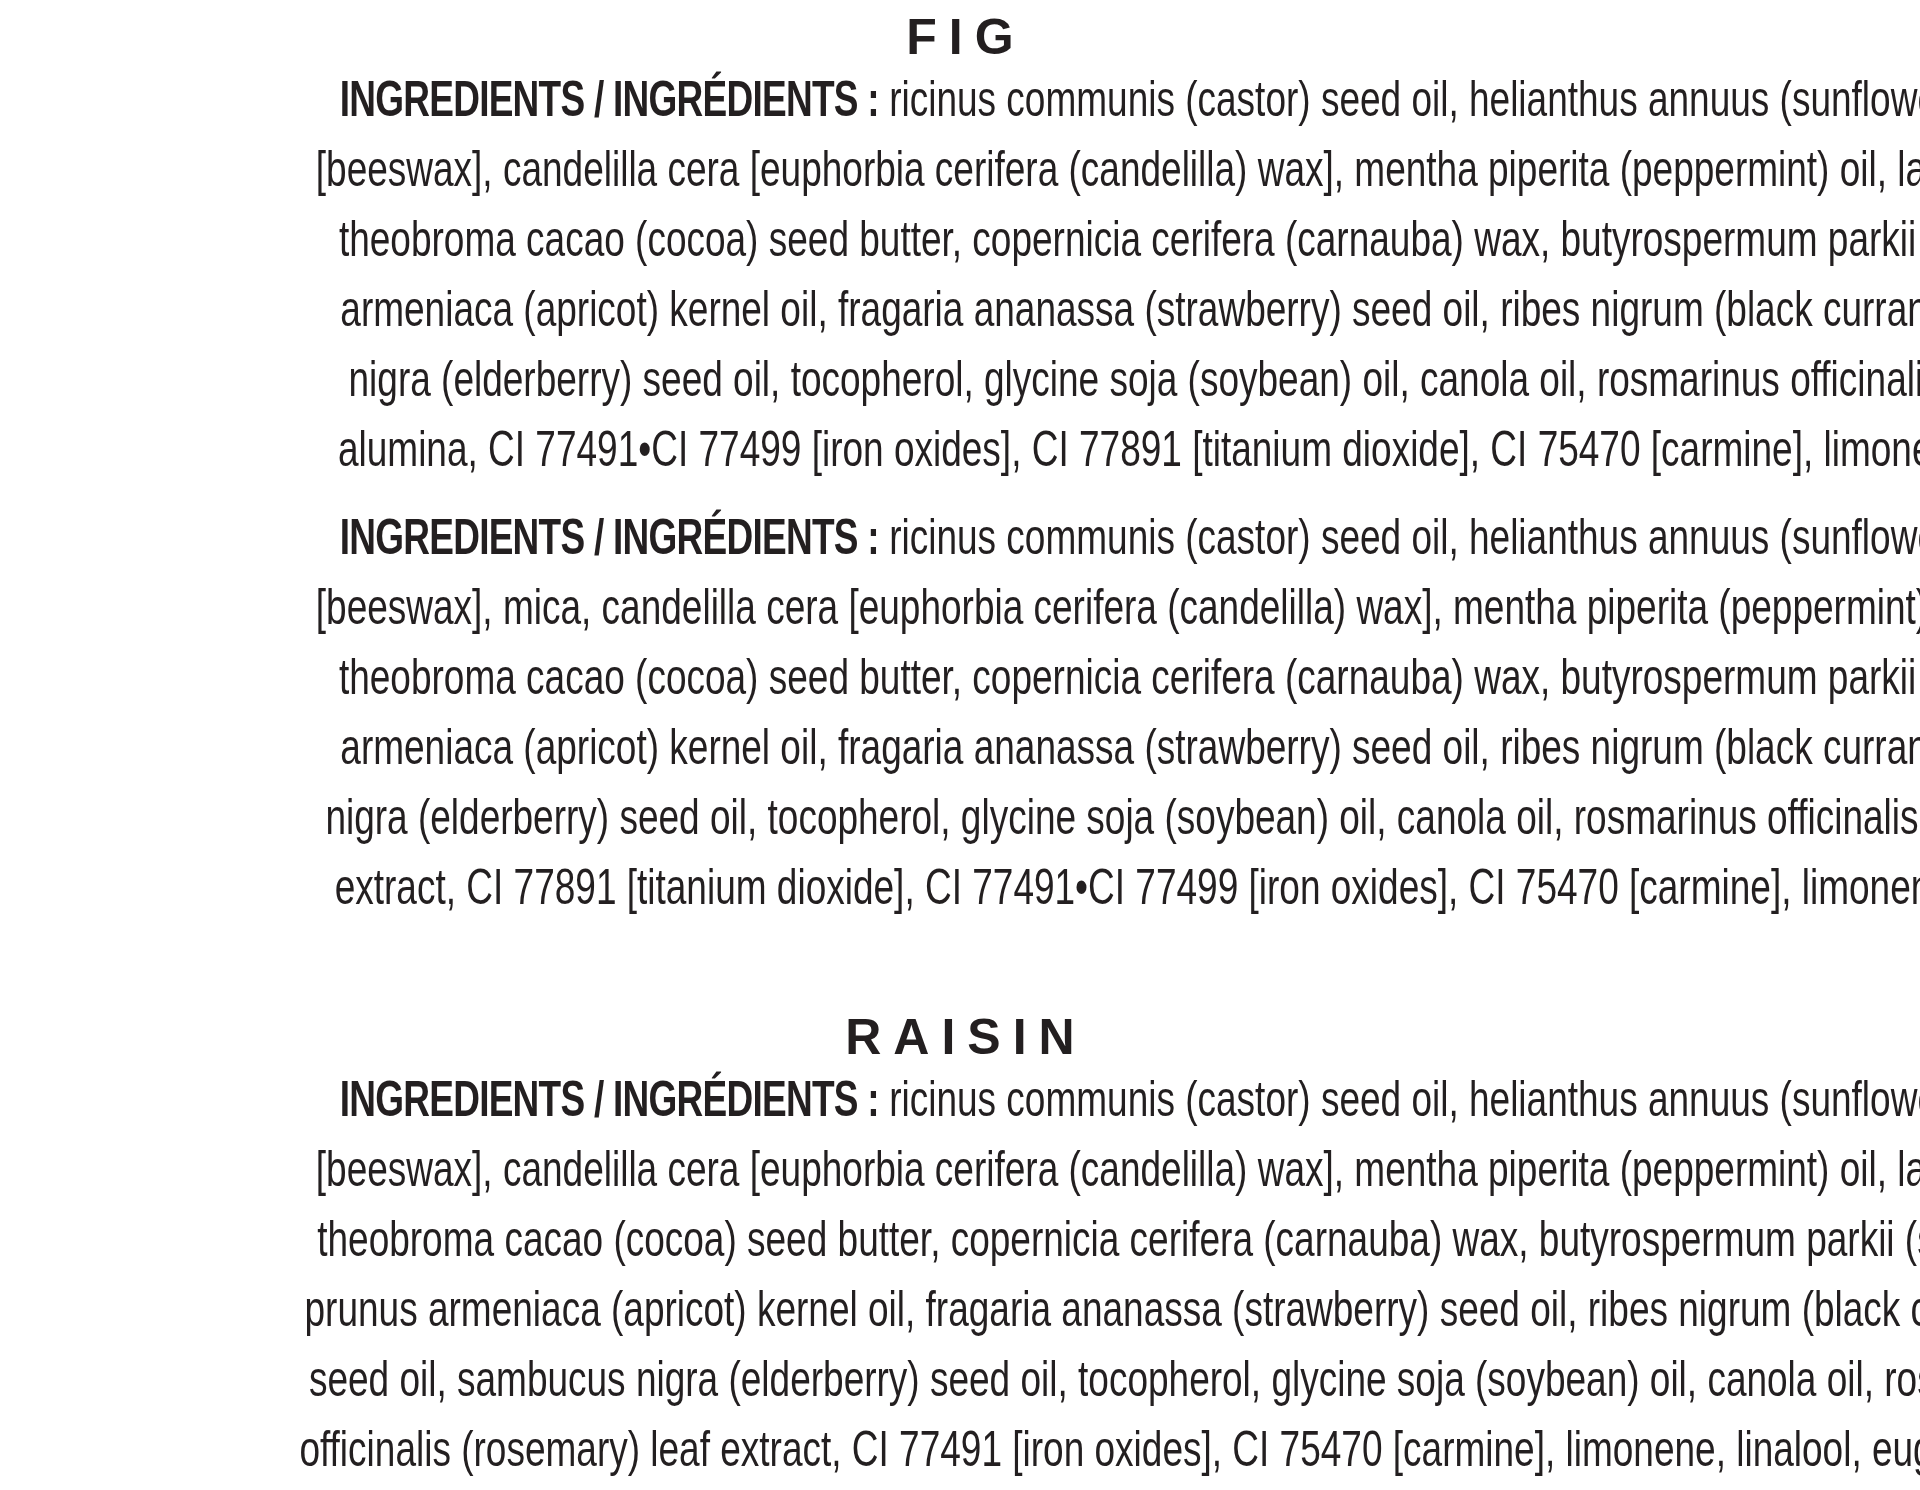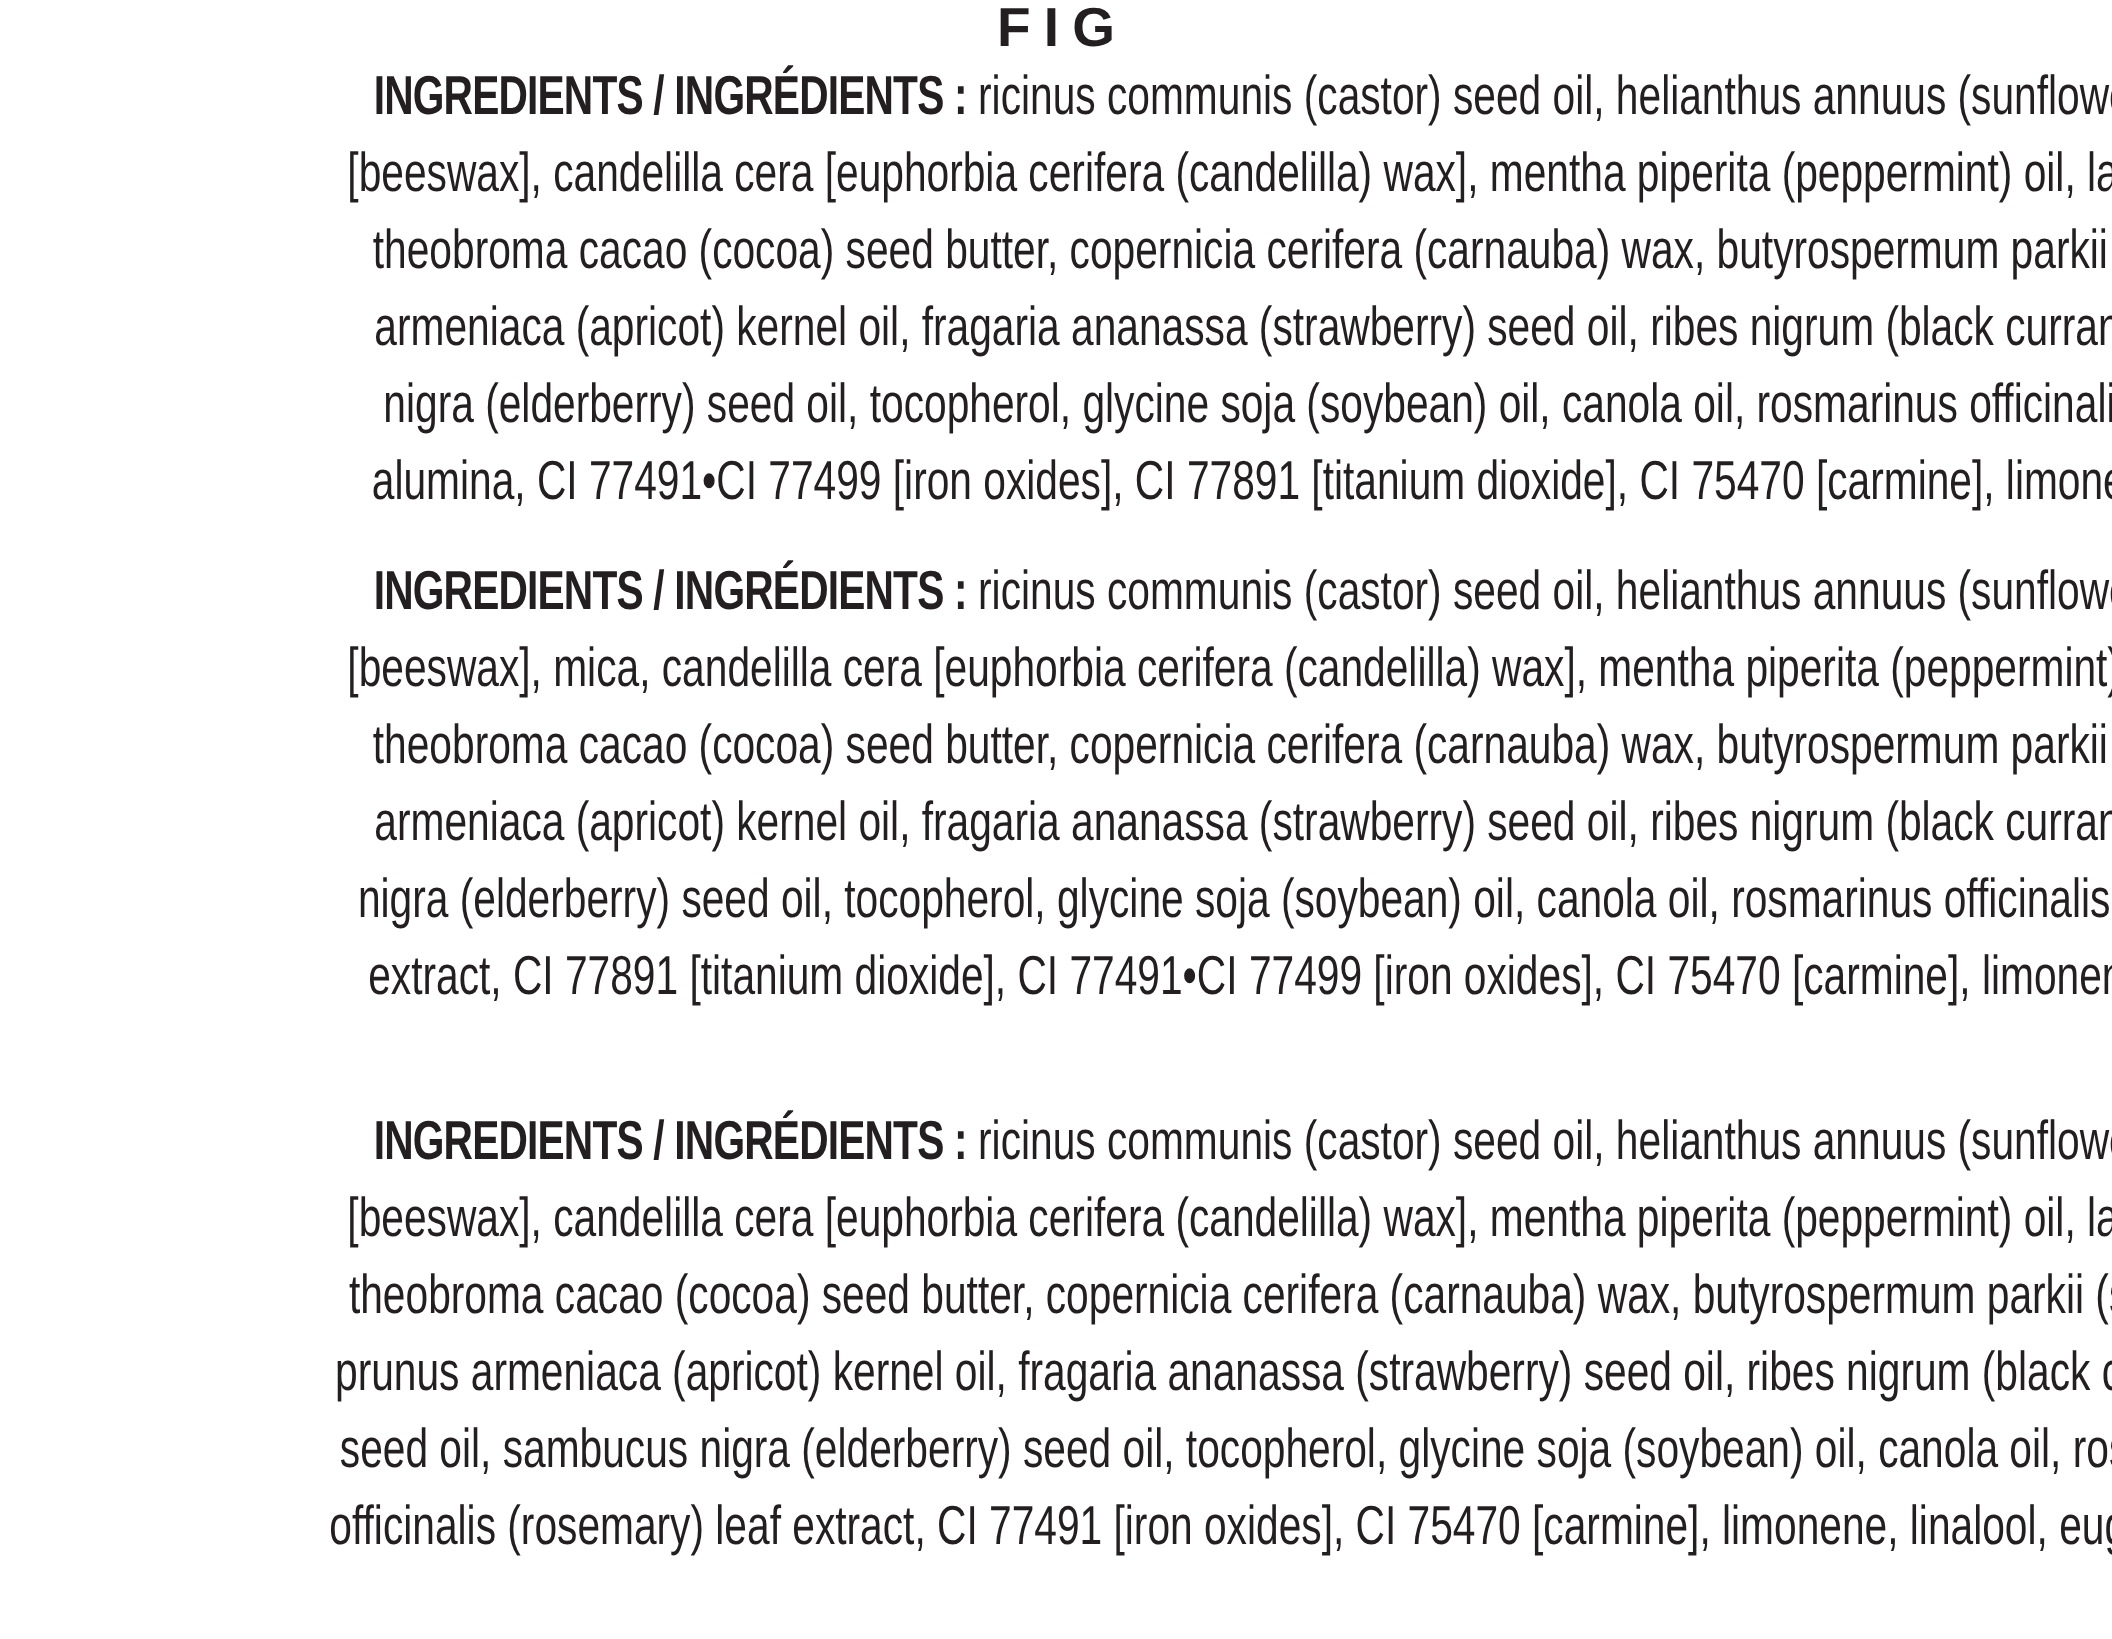--- a/index.html
+++ b/index.html
@@ -28,20 +28,21 @@
     .section.peony { top: 500px; }
     .section.raisin { top: 1000px; }
 
     .title {
       font-family: "Liberation Sans", sans-serif;
       font-weight: bold;
       font-size: 50px;
       letter-spacing: 12px;
       line-height: 50px;
       height: 50px;
+      padding-top: 12px;
       margin-left: 12px;
       color: #231f20;
     }
     .lines {
       margin-top: 2px;
     }
     .line {
       display: block;
       white-space: nowrap;
       height: 70px;
@@ -82,20 +83,21 @@
       <div class="line"><span class="line-inner"><span class="label">INGREDIENTS / INGRÉDIENTS :</span><span> ricinus communis (castor) seed oil, helianthus annuus (sunflower) seed oil, cera alba</span></span></div>
       <div class="line"><span class="line-inner">[beeswax], mica, candelilla cera [euphorbia cerifera (candelilla) wax], mentha piperita (peppermint) oil, lanolin,</span></div>
       <div class="line"><span class="line-inner">theobroma cacao (cocoa) seed butter, copernicia cerifera (carnauba) wax, butyrospermum parkii (shea) butter, prunus</span></div>
       <div class="line"><span class="line-inner">armeniaca (apricot) kernel oil, fragaria ananassa (strawberry) seed oil, ribes nigrum (black currant) seed oil, sambucus</span></div>
       <div class="line"><span class="line-inner">nigra (elderberry) seed oil, tocopherol, glycine soja (soybean) oil, canola oil, rosmarinus officinalis (rosemary) leaf</span></div>
       <div class="line"><span class="line-inner">extract, CI 77891 [titanium dioxide], CI 77491•CI 77499 [iron oxides], CI 75470 [carmine], limonene, linalool, eugenol</span></div>
     </div>
   </section>
 
   <section class="section raisin">
+    <div class="title">RAISIN</div>
     <div class="lines">
       <div class="line"><span class="line-inner"><span class="label">INGREDIENTS / INGRÉDIENTS :</span><span> ricinus communis (castor) seed oil, helianthus annuus (sunflower) seed oil, cera alba</span></span></div>
       <div class="line"><span class="line-inner">[beeswax], candelilla cera [euphorbia cerifera (candelilla) wax], mentha piperita (peppermint) oil, lanolin, mica,</span></div>
       <div class="line"><span class="line-inner">theobroma cacao (cocoa) seed butter, copernicia cerifera (carnauba) wax, butyrospermum parkii (shea) butter,</span></div>
       <div class="line"><span class="line-inner">prunus armeniaca (apricot) kernel oil, fragaria ananassa (strawberry) seed oil, ribes nigrum (black currant)</span></div>
       <div class="line"><span class="line-inner">seed oil, sambucus nigra (elderberry) seed oil, tocopherol, glycine soja (soybean) oil, canola oil, rosmarinus</span></div>
       <div class="line"><span class="line-inner">officinalis (rosemary) leaf extract, CI 77491 [iron oxides], CI 75470 [carmine], limonene, linalool, eugenol</span></div>
     </div>
   </section>
 

